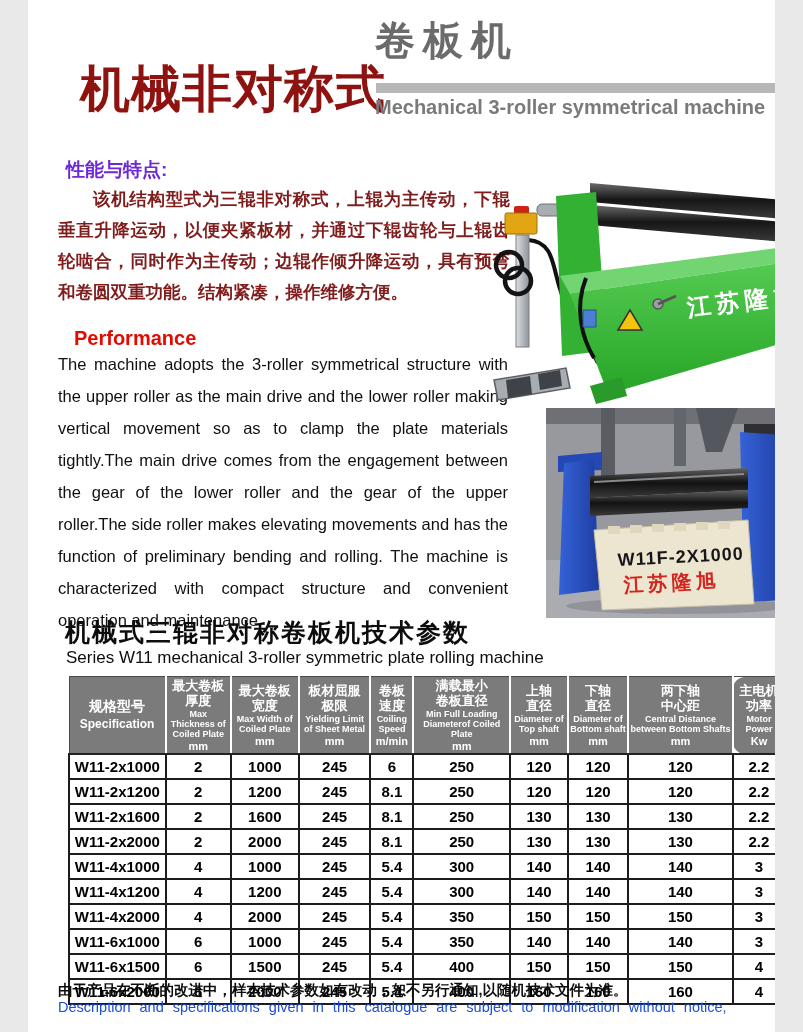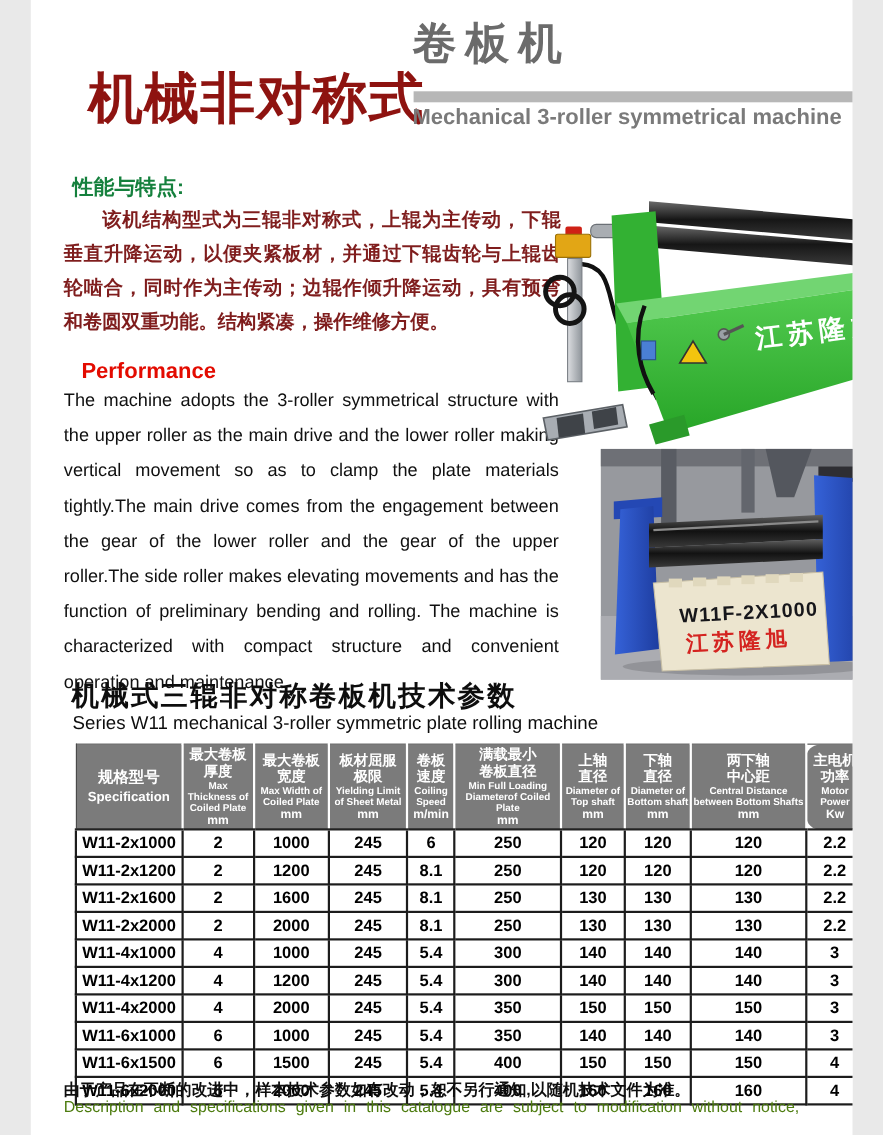--- a/index.html
+++ b/index.html
@@ -10,21 +10,21 @@
   }
   
   .title-cn{position:absolute;left:347px;top:20px;font-size:40px;font-weight:bold;
     color:#6b6b6b;letter-spacing:8px;line-height:1;}
   .brand-cn{position:absolute;left:52px;top:64px;font-size:50px;font-weight:900;
     color:#8e1310;letter-spacing:1px;line-height:1;}
   .title-bar{position:absolute;left:348px;top:83px;width:400px;height:10px;background:#b7b7b7;}
   .subtitle-en{position:absolute;left:347px;top:96px;font-size:20px;font-weight:bold;
     color:#7a7a7a;line-height:1.1;letter-spacing:0px;}
   
-  .feat-head{position:absolute;left:38px;top:157px;font-size:19px;font-weight:900;color:#15803d;}
+  .feat-head{position:absolute;left:38px;top:157px;font-size:19px;font-weight:900;color:#6d28d9;}
   .feat-body{position:absolute;left:30px;top:184px;width:452px;font-size:17.5px;font-weight:bold;
     line-height:31px;color:#7f1d1d;text-indent:2em;text-align:justify;}
   .perf-head{position:absolute;left:46px;top:327px;font-size:20px;font-weight:bold;color:#e30b00;}
   .perf-body{position:absolute;left:30px;top:348px;width:450px;font-size:16.5px;
     line-height:32px;color:#101010;text-align:justify;}
   
   .photo-green{position:absolute;left:462px;top:158px;width:338px;height:248px;}
   .photo-blue{position:absolute;left:518px;top:408px;width:278px;height:210px;}
   
   .tbl-title-cn{position:absolute;left:37px;top:616px;font-size:25px;font-weight:bold;
@@ -40,21 +40,21 @@
   .spec-table thead th:last-child{border-right:1px solid #4a4a4a;border-radius:12px;}
   .h-cn{font-size:13px;font-weight:bold;line-height:15px;}
   .h-en{font-size:9px;font-weight:bold;line-height:10px;margin-top:1px;}
   .h-unit{font-size:11px;font-weight:bold;line-height:12px;margin-top:1px;}
   th.first-col .h-cn{font-size:14px;text-align:center;}
   th.first-col .h-en{font-size:12px;line-height:13px;margin-top:4px;}
   .spec-table tbody td{border:2px solid #1c1c1c;text-align:center;font-size:15px;
     font-weight:bold;height:23px;padding:0;color:#000;background:#fff;}
   
   .note-cn{position:absolute;left:30px;top:981px;font-size:14.5px;font-weight:bold;color:#0d0d0d;}
-  .note-en{position:absolute;left:30px;top:999px;font-size:14.5px;color:#4d7c0f;word-spacing:5px;}
+  .note-en{position:absolute;left:30px;top:999px;font-size:14.5px;color:#1d4ed8;word-spacing:5px;}
 </style>
 </head>
 <body>
 
 <div class="page">
 
   <div class="title-cn">卷板机</div>
   <div class="brand-cn">机械非对称式</div>
   <div class="title-bar"></div>
   <div class="subtitle-en">Mechanical 3-roller symmetrical machine</div>

